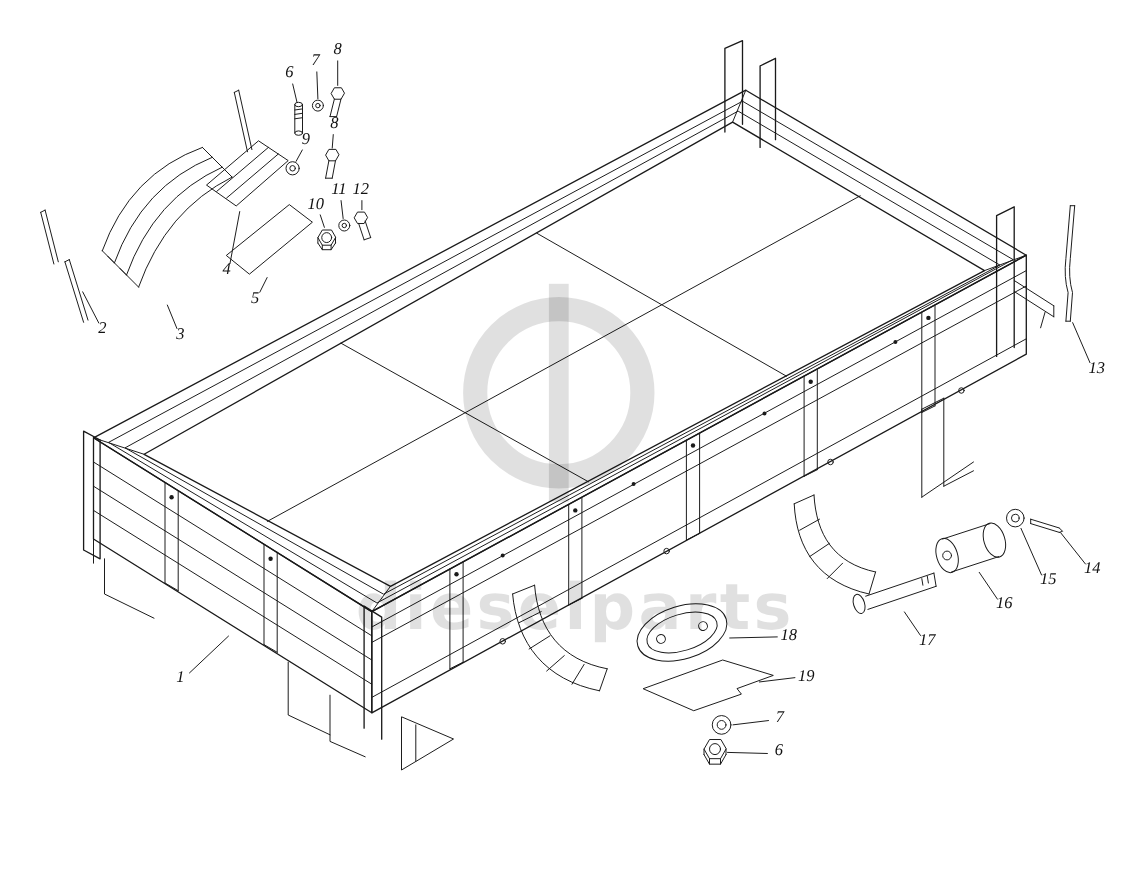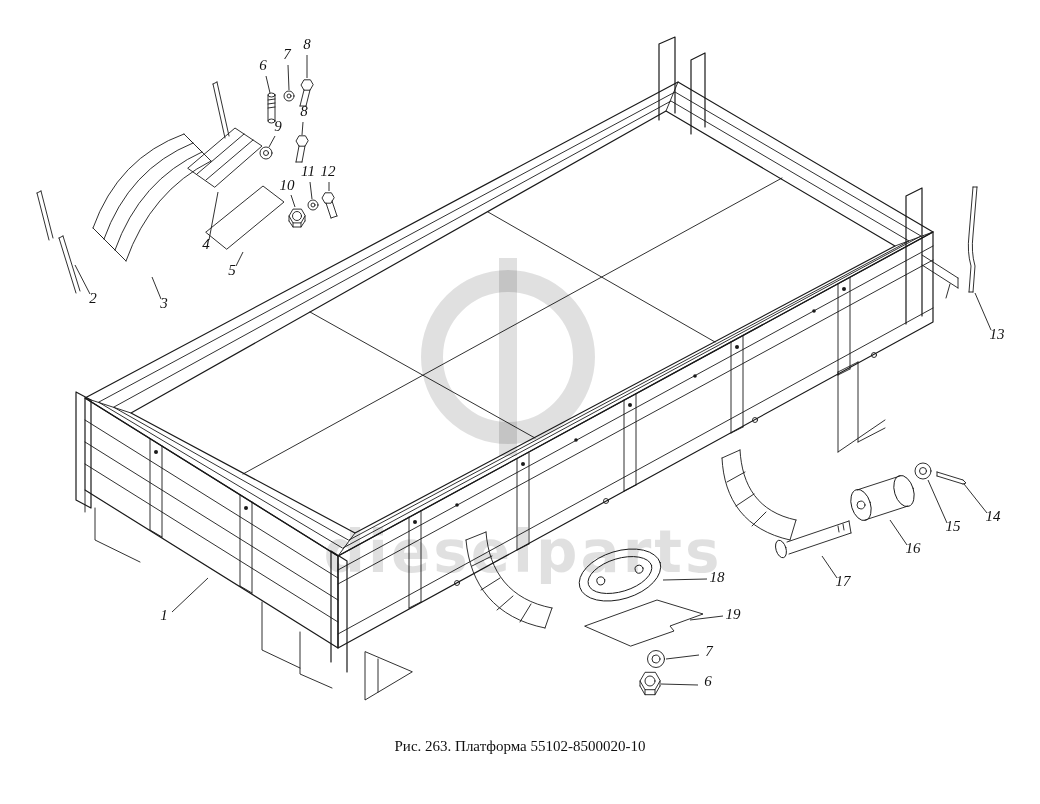--- a/index.html
+++ b/index.html
@@ -244,15 +244,14 @@
     <text class="callout" x="843" y="586">17</text>
     <text class="callout" x="717" y="582">18</text>
     <text class="callout" x="733" y="619">19</text>
     <text class="callout" x="709" y="656">7</text>
     <text class="callout" x="708" y="686">6</text>
     <text class="callout" x="164" y="620">1</text>
   </g>
 
 </svg>
 
-<div class="caption">Рис. 263. Платформа 55102-8500020-10</div>
 
 </div>
 
 </body></html>

